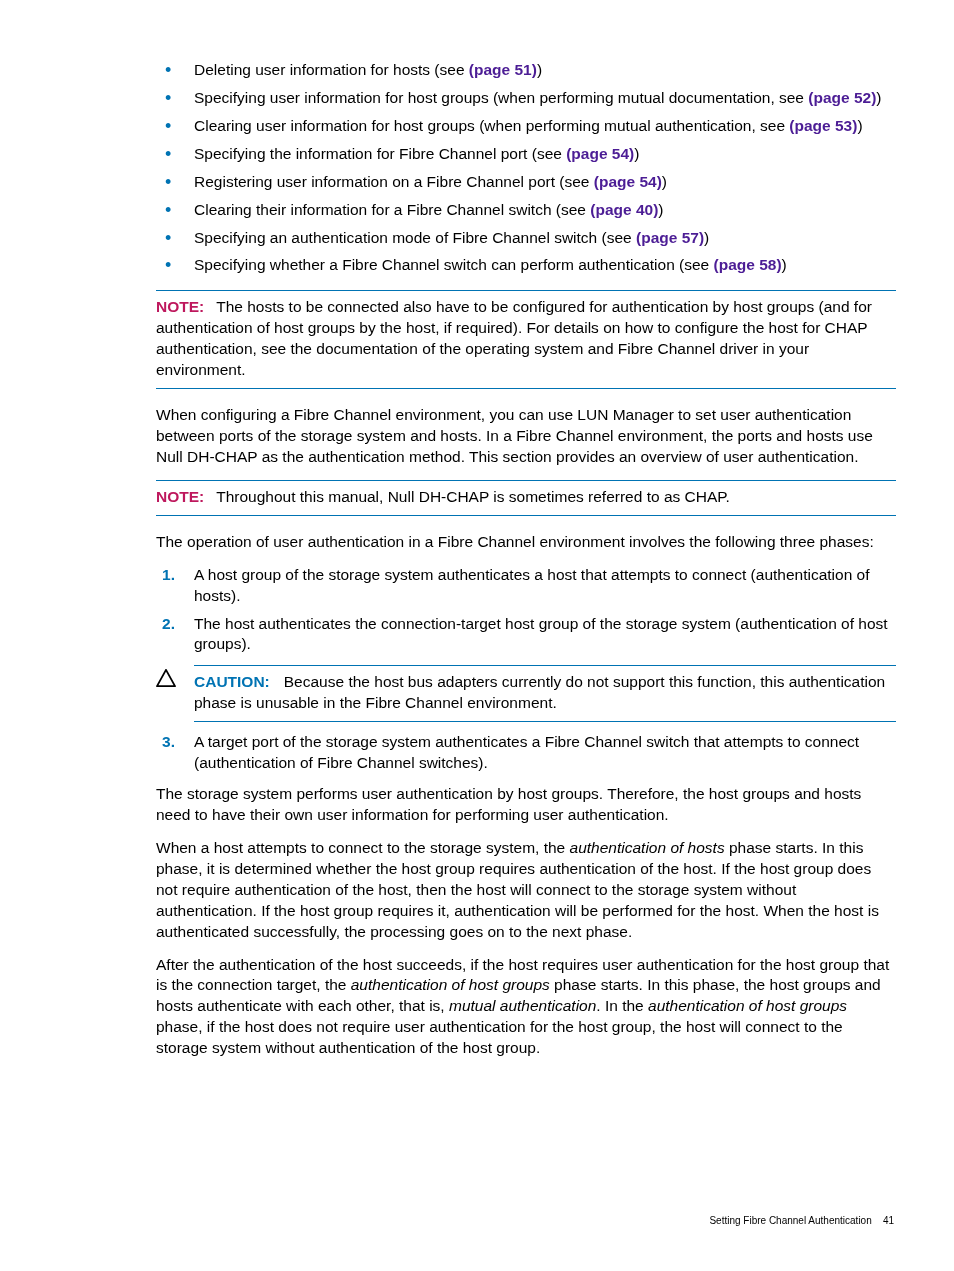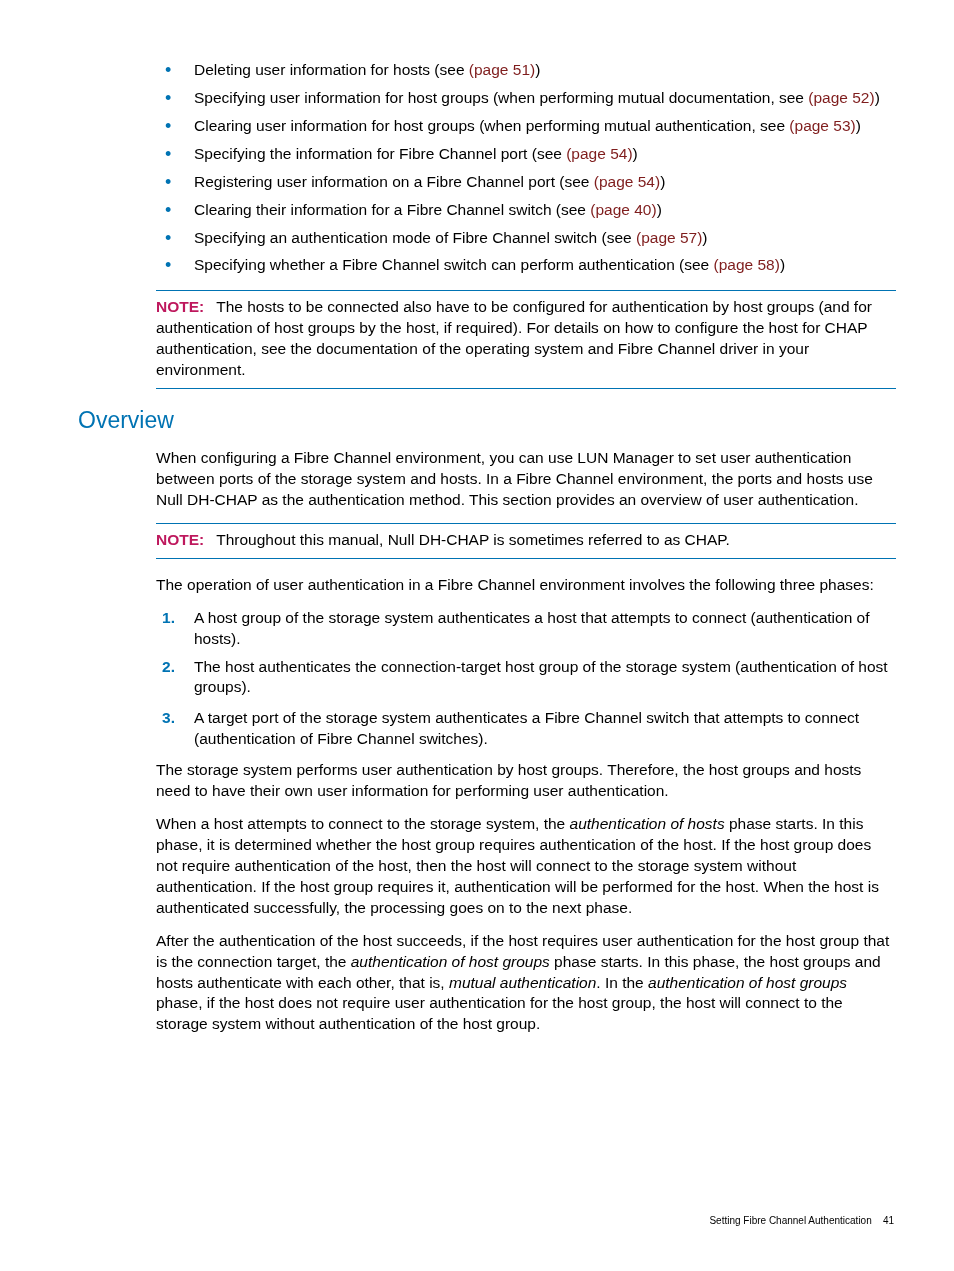--- a/index.html
+++ b/index.html
@@ -32,22 +32,23 @@
   ul.dot > li::before {
     content: "•";
     position: absolute;
     left: 9px;
     color: #0073b3;
     font-size: 18px;
     line-height: 1;
     top: 1px;
   }
   a.xref {
-    color: #7f1d1d;
+    color: #4c1d95;
     text-decoration: none;
+    font-weight: bold;
   }
   .note-block {
     border-top: 1.5px solid #0073b3;
     border-bottom: 1.5px solid #0073b3;
     padding: 6px 0 7px 0;
     margin: 10px 0 16px 0;
   }
   .note-label {
     font-weight: bold;
     color: #be185d;
@@ -127,37 +128,44 @@
       <li><span>Clearing their information for a Fibre Channel switch (see </span><a class="xref">(page 40)</a><span>)</span></li>
       <li><span>Specifying an authentication mode of Fibre Channel switch (see </span><a class="xref">(page 57)</a><span>)</span></li>
       <li><span>Specifying whether a Fibre Channel switch can perform authentication (see </span><a class="xref">(page 58)</a><span>)</span></li>
     </ul>
 
     <div class="note-block">
       <span class="note-label">NOTE:</span><span>The hosts to be connected also have to be configured for authentication by host groups (and for authentication of host groups by the host, if required). For details on how to configure the host for CHAP authentication, see the documentation of the operating system and Fibre Channel driver in your environment.</span>
     </div>
   </div>
 
-  <h2 class="section">Overview</h2>
 
   <div class="main-col">
 
     <p class="body">When configuring a Fibre Channel environment, you can use LUN Manager to set user authentication between ports of the storage system and hosts. In a Fibre Channel environment, the ports and hosts use Null DH-CHAP as the authentication method. This section provides an overview of user authentication.</p>
 
     <div class="note-block">
       <span class="note-label">NOTE:</span><span>Throughout this manual, Null DH-CHAP is sometimes referred to as CHAP.</span>
     </div>
 
     <p class="body">The operation of user authentication in a Fibre Channel environment involves the following three phases:</p>
 
     <ol class="num">
       <li><span>A host group of the storage system authenticates a host that attempts to connect (authentication of hosts).</span></li>
       <li><span>The host authenticates the connection-target host group of the storage system (authentication of host groups).</span></li>
     </ol>
 
+    <div class="caution-wrap">
+      <svg class="caution-icon" viewBox="0 0 24 22">
+        <path d="M12 1 L23 21 L1 21 Z" fill="none" stroke="#000" stroke-width="2.2" stroke-linejoin="round"></path>
+      </svg>
+      <div class="caution-block">
+        <span class="caution-label">CAUTION:</span><span>Because the host bus adapters currently do not support this function, this authentication phase is unusable in the Fibre Channel environment.</span>
+      </div>
+    </div>
 
     <ol class="num" start="3" style="counter-reset: num 2;">
       <li><span>A target port of the storage system authenticates a Fibre Channel switch that attempts to connect (authentication of Fibre Channel switches).</span></li>
     </ol>
 
     <p class="body">The storage system performs user authentication by host groups. Therefore, the host groups and hosts need to have their own user information for performing user authentication.</p>
 
     <p class="body"><span>When a host attempts to connect to the storage system, the </span><em>authentication of hosts</em><span> phase starts. In this phase, it is determined whether the host group requires authentication of the host. If the host group does not require authentication of the host, then the host will connect to the storage system without authentication. If the host group requires it, authentication will be performed for the host. When the host is authenticated successfully, the processing goes on to the next phase.</span></p>
 
     <p class="body"><span>After the authentication of the host succeeds, if the host requires user authentication for the host group that is the connection target, the </span><em>authentication of host groups</em><span> phase starts. In this phase, the host groups and hosts authenticate with each other, that is, </span><em>mutual authentication</em><span>. In the </span><em>authentication of host groups</em><span> phase, if the host does not require user authentication for the host group, the host will connect to the storage system without authentication of the host group.</span></p>

